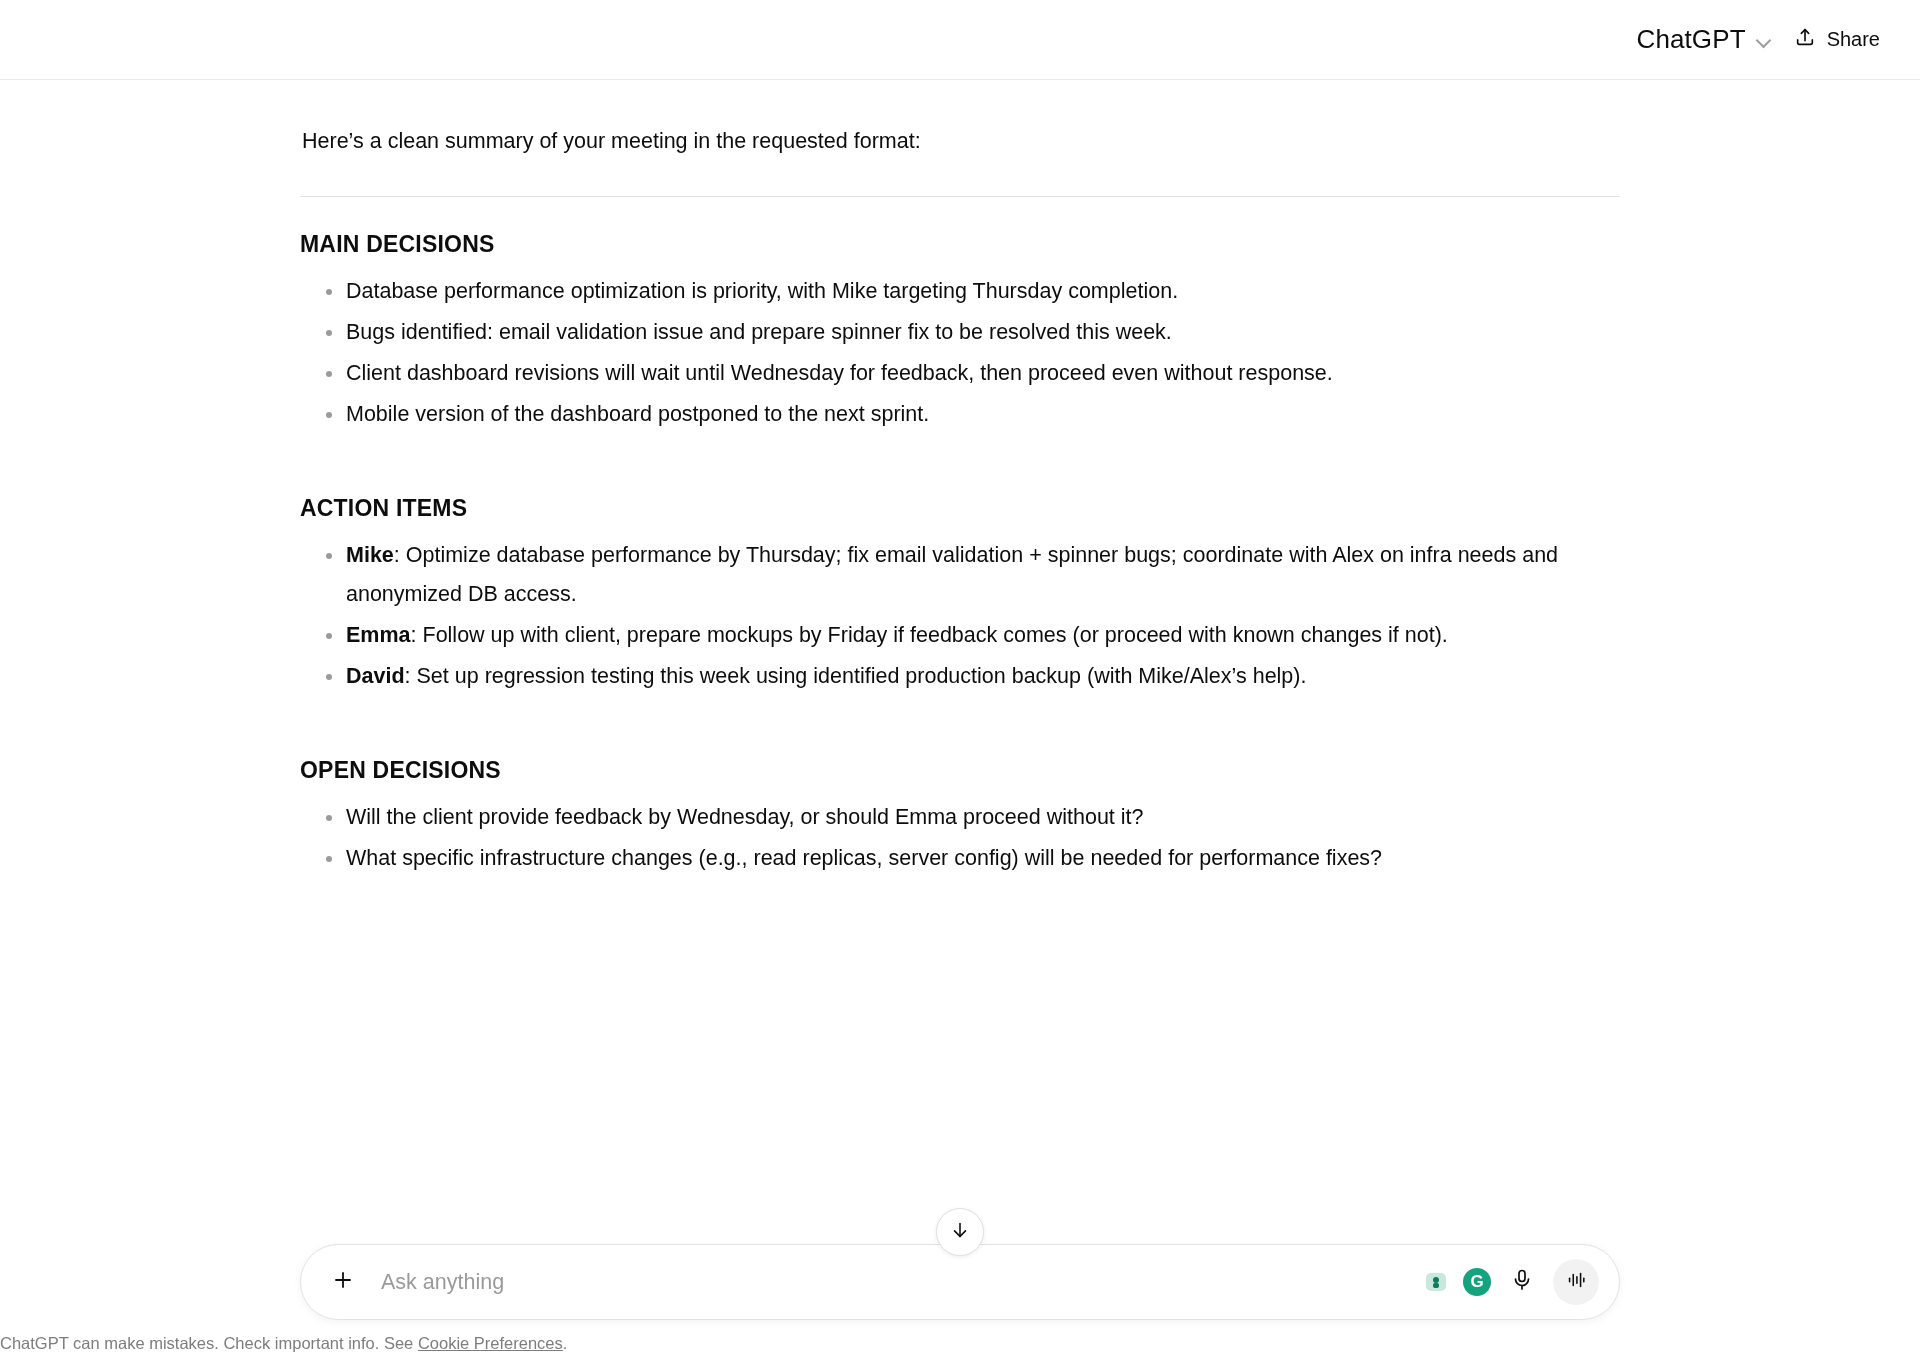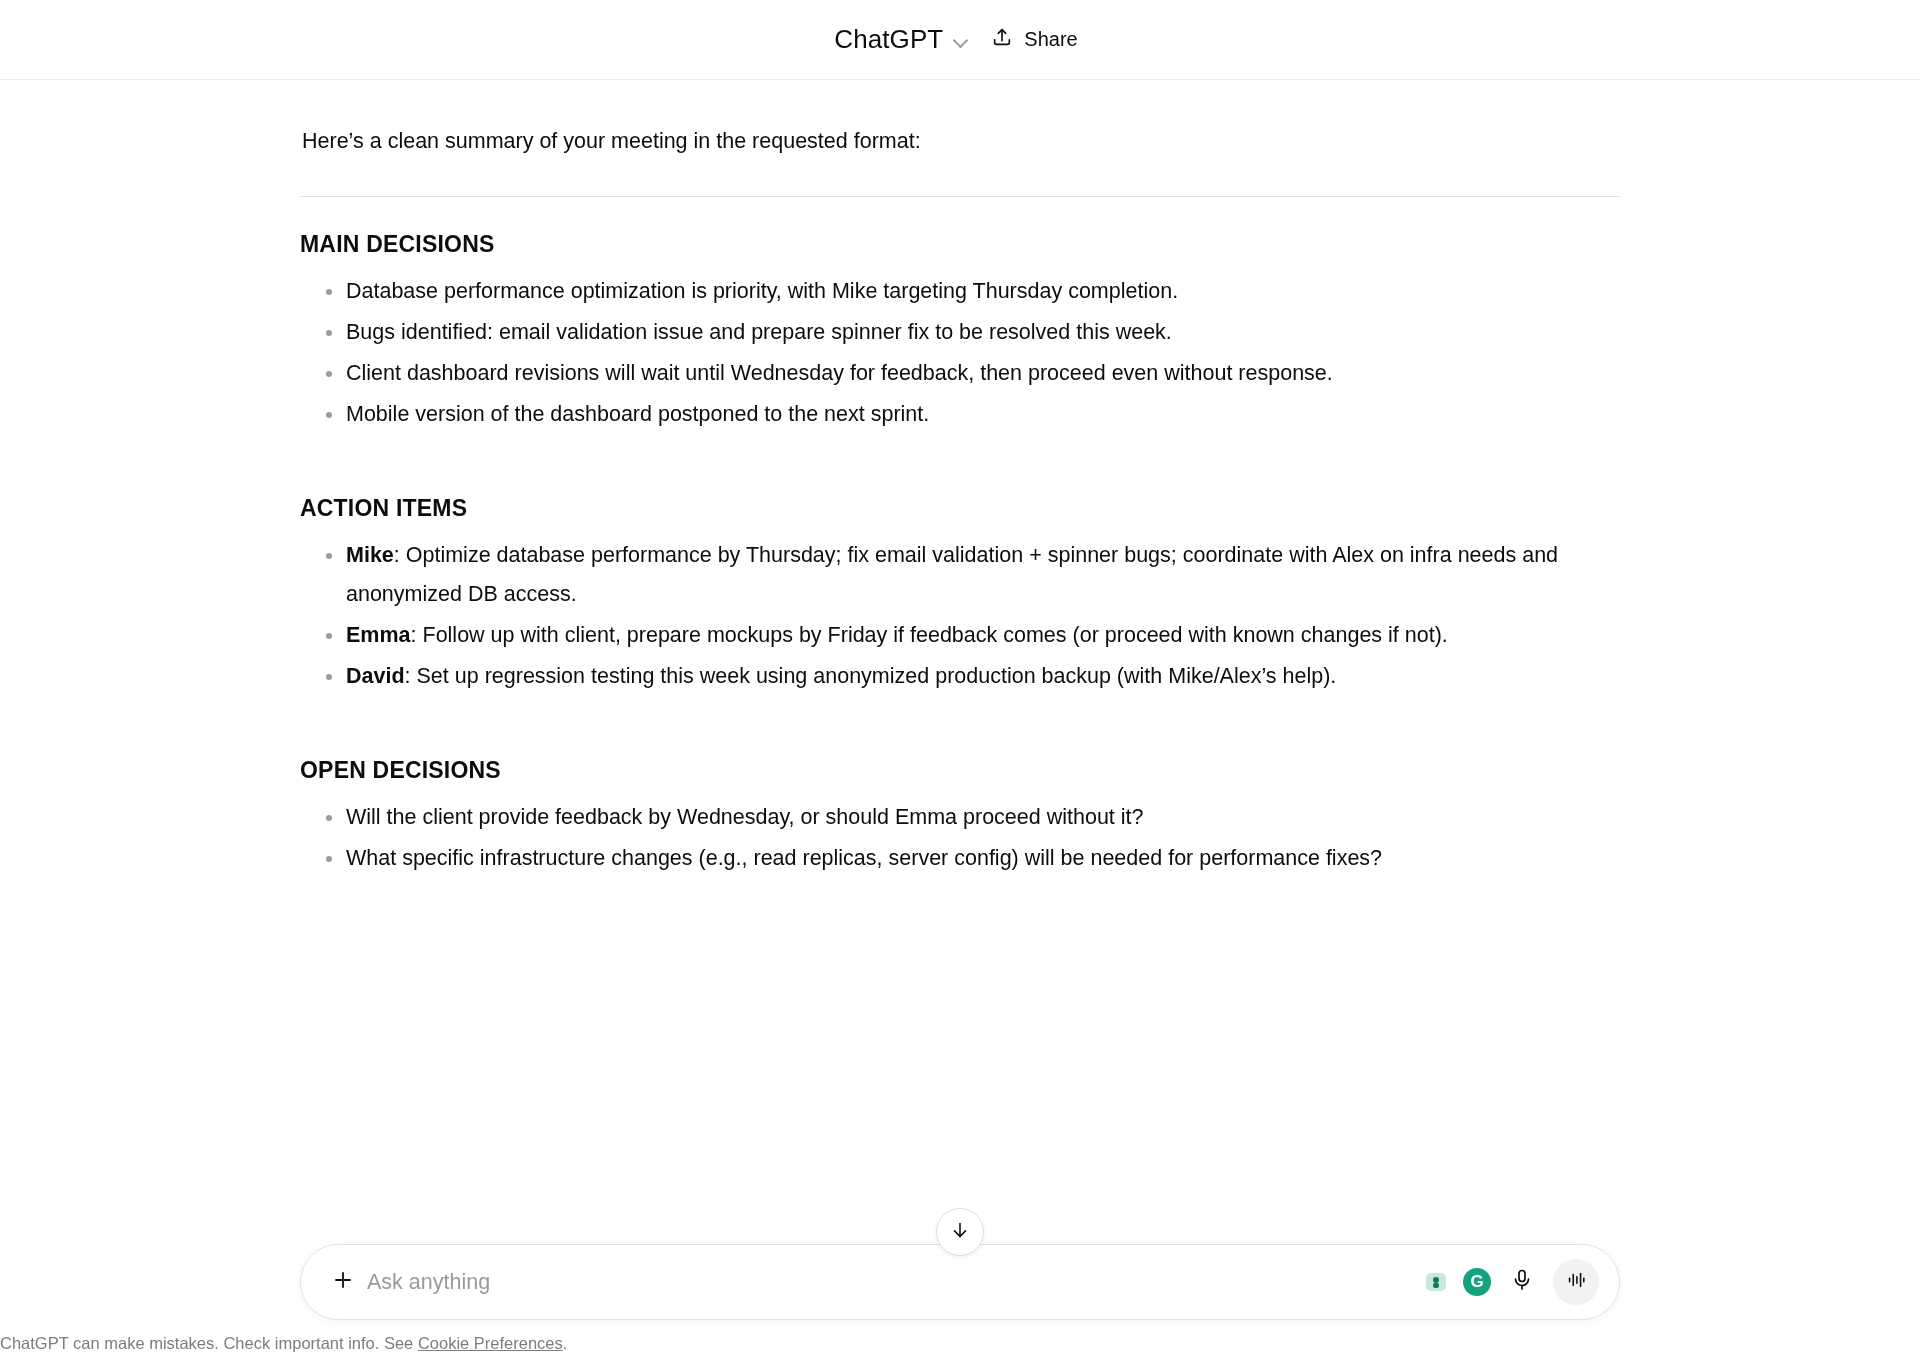--- a/index.html
+++ b/index.html
@@ -12,21 +12,21 @@
     overflow: hidden;
   }
 
   
   .topbar {
     position: relative;
     height: 80px;
     border-bottom: 1px solid #ececec;
     display: flex;
     align-items: center;
-    justify-content: center;
+    justify-content: flex-end;
     padding: 0 28px 0 28px;
     background: #ffffff;
   }
   .brand {
     display: flex;
     align-items: center;
     gap: 10px;
     padding: 6px 10px 6px 4px;
     border-radius: 8px;
     cursor: pointer;
@@ -147,20 +147,21 @@
     width: 1320px;
     margin: 0 auto;
     height: 76px;
     border: 1px solid #e3e3e3;
     border-radius: 38px;
     background: #ffffff;
     box-shadow: 0 2px 8px rgba(0,0,0,.05);
     display: flex;
     align-items: center;
     padding: 0 20px 0 22px;
+    gap: 14px;
   }
   .plus-btn {
     width: 40px; height: 40px;
     border-radius: 50%;
     display: flex; align-items: center; justify-content: center;
     cursor: pointer;
     flex: 0 0 auto;
   }
   .ask-input {
     flex: 1 1 auto;
@@ -250,21 +251,21 @@
       <li><span>Database performance optimization is priority, with Mike targeting Thursday completion.</span></li>
       <li><span>Bugs identified: email validation issue and prepare spinner fix to be resolved this week.</span></li>
       <li><span>Client dashboard revisions will wait until Wednesday for feedback, then proceed even without response.</span></li>
       <li><span>Mobile version of the dashboard postponed to the next sprint.</span></li>
     </ul>
 
     <h3 class="section spaced">ACTION ITEMS</h3>
     <ul class="bullets">
       <li><b>Mike</b><span>: Optimize database performance by Thursday; fix email validation + spinner bugs; coordinate with Alex on infra needs and anonymized DB access.</span></li>
       <li><b>Emma</b><span>: Follow up with client, prepare mockups by Friday if feedback comes (or proceed with known changes if not).</span></li>
-      <li><b>David</b><span>: Set up regression testing this week using anonymized production backup (with Mike/Alex’s help).</span></li>
+      <li><b>David</b><span>: Set up regression testing this week using identified production backup (with Mike/Alex’s help).</span></li>
     </ul>
 
     <h3 class="section spaced">OPEN DECISIONS</h3>
     <ul class="bullets">
       <li><span>Will the client provide feedback by Wednesday, or should Emma proceed without it?</span></li>
       <li><span>What specific infrastructure changes (e.g., read replicas, server config) will be needed for performance fixes?</span></li>
     </ul>
   </div>
 
   <div class="scroll-down">

